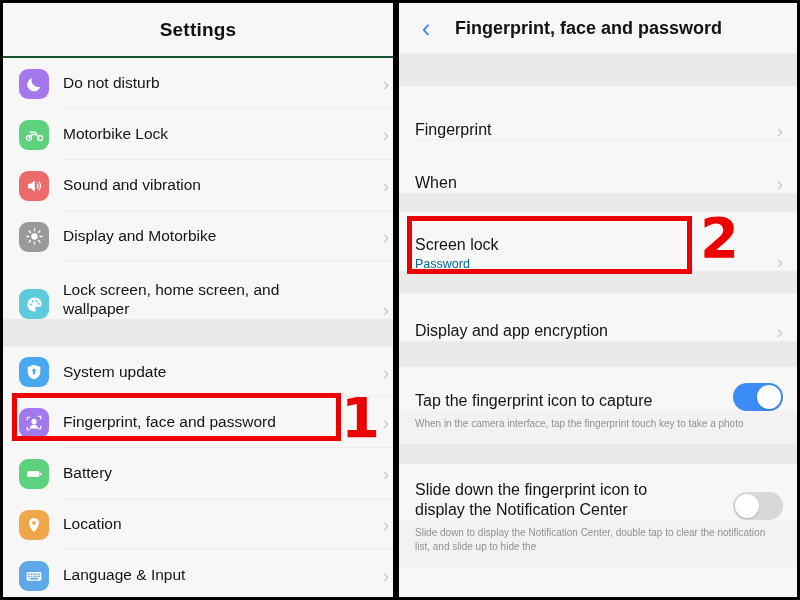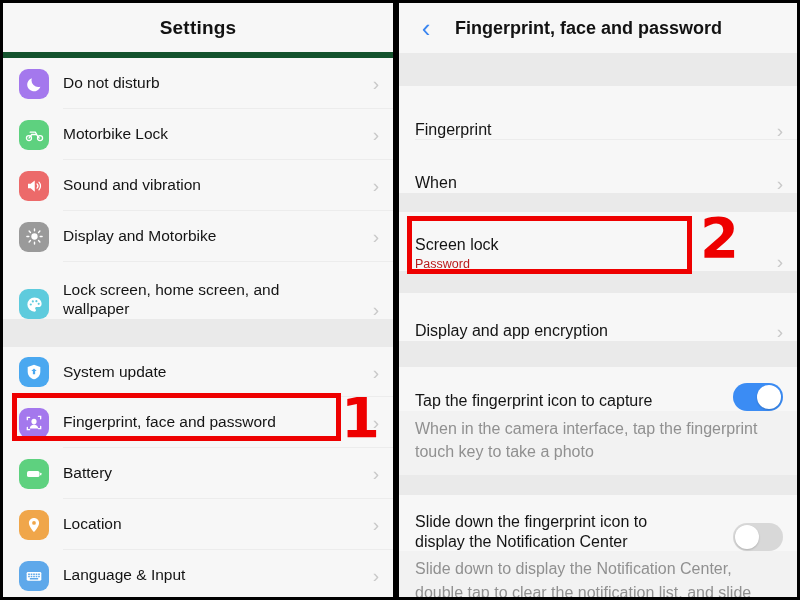--- a/index.html
+++ b/index.html
@@ -24,21 +24,21 @@
   }
   .panel-left  { width: 393px; border-top: 3px solid #000; border-bottom: 3px solid #000; border-left: 3px solid #000;}
   .divider     { width: 6px; height: 600px; background: #000; flex: 0 0 6px; }
   .panel-right { width: 401px; border-top: 3px solid #000; border-bottom: 3px solid #000; border-right: 3px solid #000;}
 
   
   .hdr-left {
     height: 55px;
     display: flex; align-items: center; justify-content: center;
     background: #f7f7f7;
-    border-bottom: 6px solid #14532d;
+    border-bottom: 2px solid #14532d;
   }
   .hdr-left .title {
     font-size: 19px; font-weight: bold; color: #121212;
     letter-spacing: .2px;
   }
   .hdr-right {
     height: 50px;
     display: flex; align-items: center;
     background: #f7f7f7;
     padding-left: 14px;
@@ -57,21 +57,21 @@
   }
 
   
   .gap {
     background: #eaeaea;
     width: 100%;
   }
   .row {
     display: flex; align-items: center;
     background: #f7f7f7;
-    padding: 0 14px 0 16px;
+    padding: 0 4px 0 16px;
     position: relative;
     cursor: pointer;
   }
   .row .sep {
     position: absolute; left: 60px; right: 0; bottom: 0;
     height: 1px; background: #ececec;
   }
   .row.no-icon .sep { left: 16px; }
   .icon-tile {
     width: 30px; height: 30px;
@@ -81,37 +81,37 @@
     margin-right: 14px;
   }
   .icon-tile svg { display: block; }
   .row-label {
     font-size: 15.5px; color: #141414;
     flex: 1 1 auto;
     line-height: 1.22;
     padding-right: 8px;
   }
   .row-sub {
-    font-size: 12.5px; color: #b91c1c;
+    font-size: 12.5px; color: #0369a1;
     margin-top: 2px;
   }
   .chev {
     flex: 0 0 auto;
     color: #c9c9c9;
     font-size: 19px; font-weight: 300; line-height: 1;
     margin-left: auto;
   }
   
   .panel-right .row { padding: 0 14px 0 16px; align-items: flex-end; }
   .panel-right .row-label { font-size: 16px; }
 
   .desc {
     background: #f2f2f2;
     padding: 6px 24px 12px 16px;
-    font-size: 16px;
+    font-size: 10px;
     color: #909090;
     line-height: 1.45;
   }
   .toggle {
     flex: 0 0 auto;
     width: 50px; height: 28px;
     border-radius: 14px;
     position: relative;
     margin-left: auto;
     cursor: pointer;

